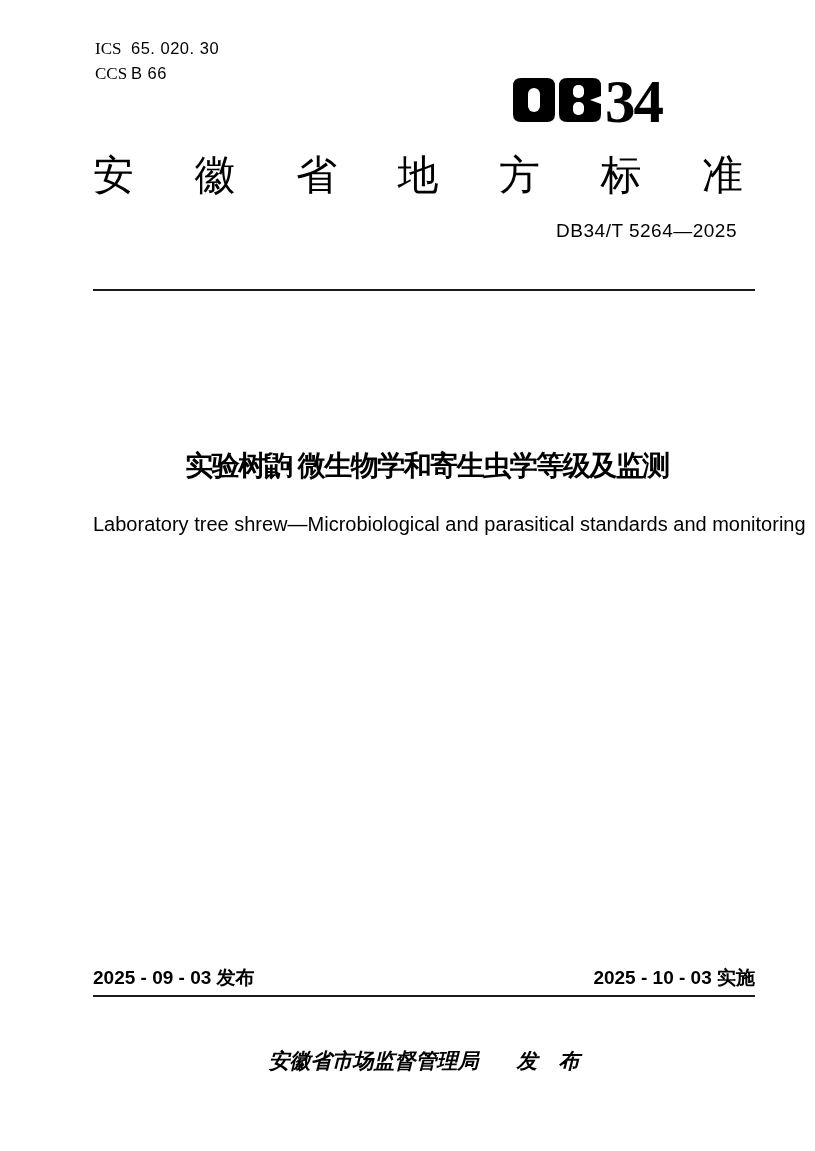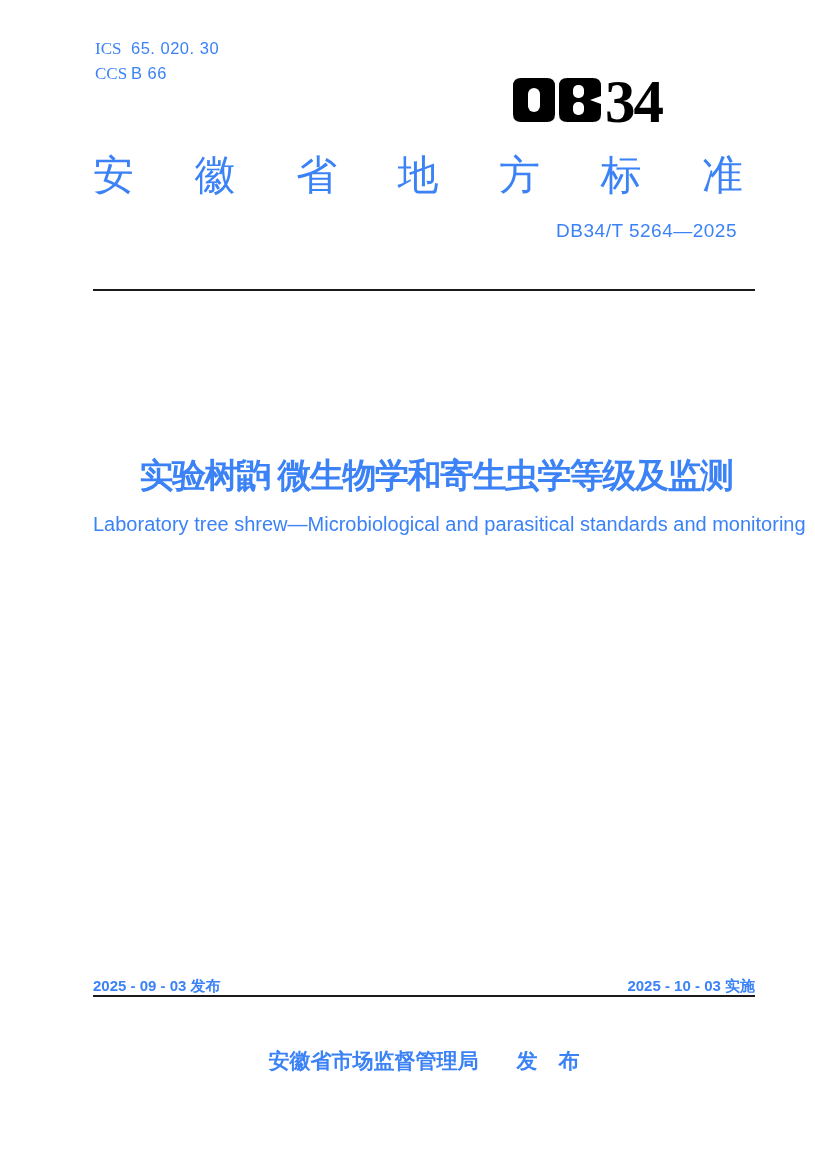--- a/index.html
+++ b/index.html
@@ -2,21 +2,21 @@
 <html><head>
 <meta charset="utf-8">
 <style>
   html, body { margin: 0; padding: 0; background: #ffffff; }
   .page {
     position: relative;
     width: 815px;
     height: 1151px;
     background: #ffffff;
     font-family: "Liberation Sans", sans-serif;
-    color: #3b82f6;
+    color: #000000;
     overflow: hidden;
   }
 
   
   .ics-block {
     position: absolute;
     left: 95px;
     top: 36px;
     font-size: 16.5px;
     line-height: 24px;
@@ -82,23 +82,23 @@
   }
   .rule-top { top: 289px; }
   .rule-bottom { top: 995px; }
 
   
   .title-cn {
     position: absolute;
     left: 93px;
     width: 662px;
     top: 441px;
-    margin: 12px;
+    margin: 3px;
     text-align: center;
-    font-size: 34px;
+    font-size: 28px;
     line-height: 44px;
     font-weight: 700;
     letter-spacing: -1.5px;
     white-space: nowrap;
   }
 
   
   .title-en {
     position: absolute;
     left: 93px;
@@ -112,38 +112,38 @@
   }
 
   
   .dates-row {
     position: absolute;
     left: 93px;
     top: 966px;
     width: 662px;
     display: flex;
     justify-content: space-between;
-    font-size: 15px;
+    font-size: 19px;
     line-height: 24px;
     font-weight: 700;
     white-space: nowrap;
-    margin-top: 8px;
   }
 
   
   .publisher-row {
     position: absolute;
     left: 93px;
     top: 1047px;
     width: 662px;
     text-align: center;
     font-size: 21px;
     line-height: 28px;
     font-weight: 700;
     white-space: nowrap;
+    font-style: italic;
   }
   .publish-action { margin-left: 38px; }
 </style>
 </head>
 <body>
 
 <div class="page">
 
   <div class="ics-block">
     <div class="code-row">

